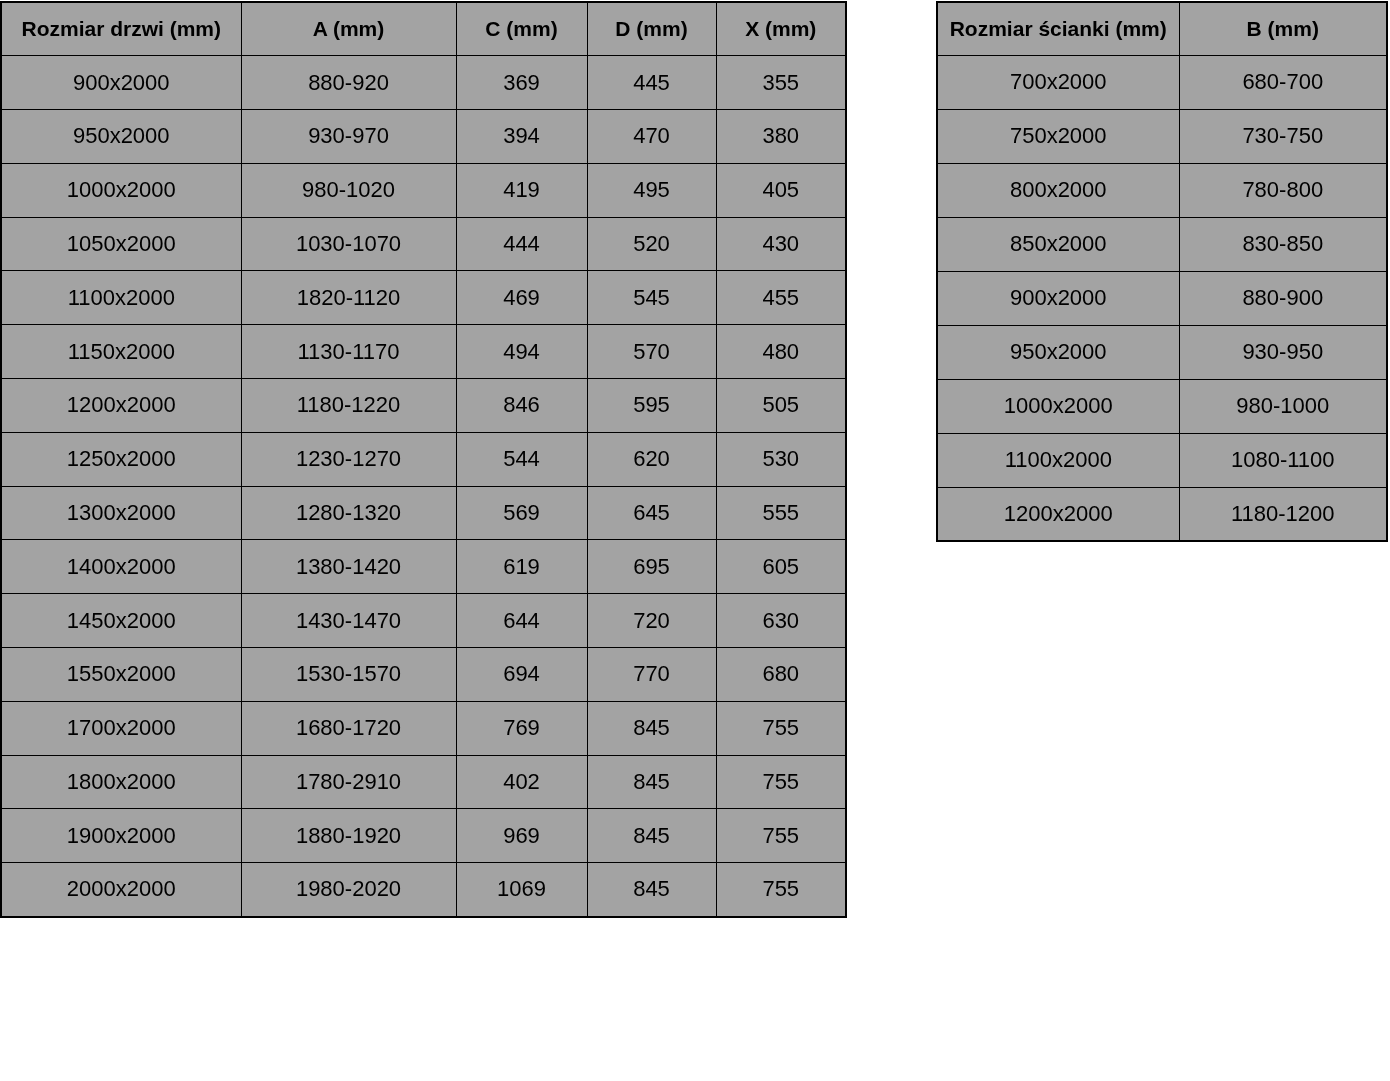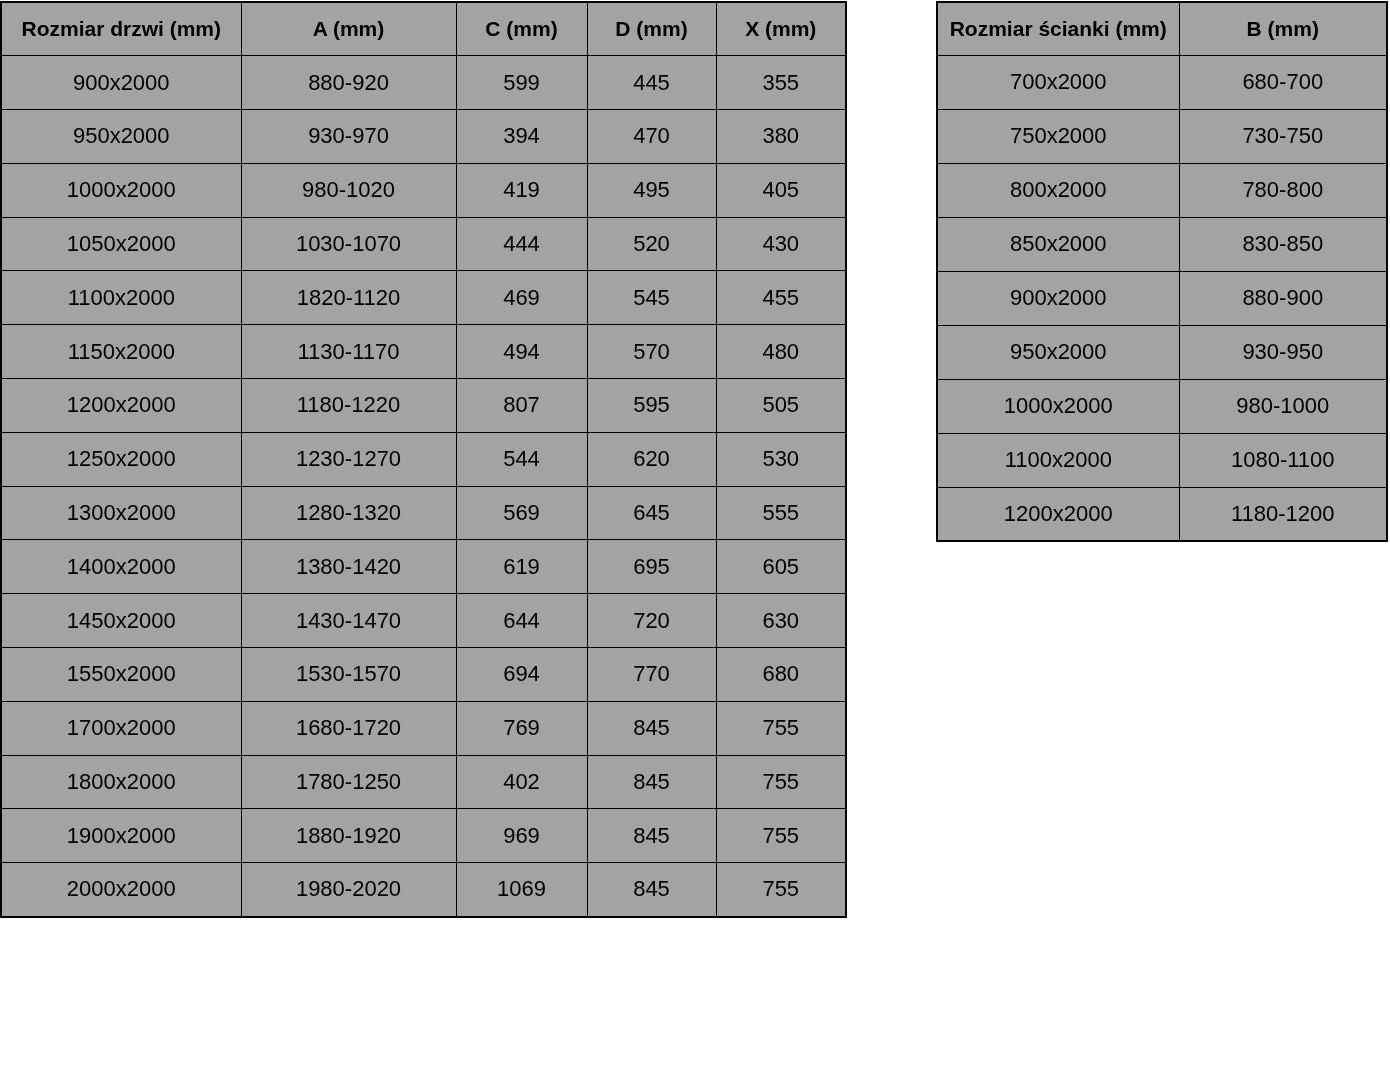--- a/index.html
+++ b/index.html
@@ -79,21 +79,21 @@
           <th>A (mm)</th>
           <th>C (mm)</th>
           <th>D (mm)</th>
           <th>X (mm)</th>
         </tr>
       </thead>
       <tbody>
         <tr>
           <td>900x2000</td>
           <td>880-920</td>
-          <td>599</td>
+          <td>369</td>
           <td>445</td>
           <td>355</td>
         </tr>
         <tr>
           <td>950x2000</td>
           <td>930-970</td>
           <td>394</td>
           <td>470</td>
           <td>380</td>
         </tr>
@@ -121,21 +121,21 @@
         <tr>
           <td>1150x2000</td>
           <td>1130-1170</td>
           <td>494</td>
           <td>570</td>
           <td>480</td>
         </tr>
         <tr>
           <td>1200x2000</td>
           <td>1180-1220</td>
-          <td>807</td>
+          <td>846</td>
           <td>595</td>
           <td>505</td>
         </tr>
         <tr>
           <td>1250x2000</td>
           <td>1230-1270</td>
           <td>544</td>
           <td>620</td>
           <td>530</td>
         </tr>
@@ -169,21 +169,21 @@
         </tr>
         <tr>
           <td>1700x2000</td>
           <td>1680-1720</td>
           <td>769</td>
           <td>845</td>
           <td>755</td>
         </tr>
         <tr>
           <td>1800x2000</td>
-          <td>1780-1250</td>
+          <td>1780-2910</td>
           <td>402</td>
           <td>845</td>
           <td>755</td>
         </tr>
         <tr>
           <td>1900x2000</td>
           <td>1880-1920</td>
           <td>969</td>
           <td>845</td>
           <td>755</td>

